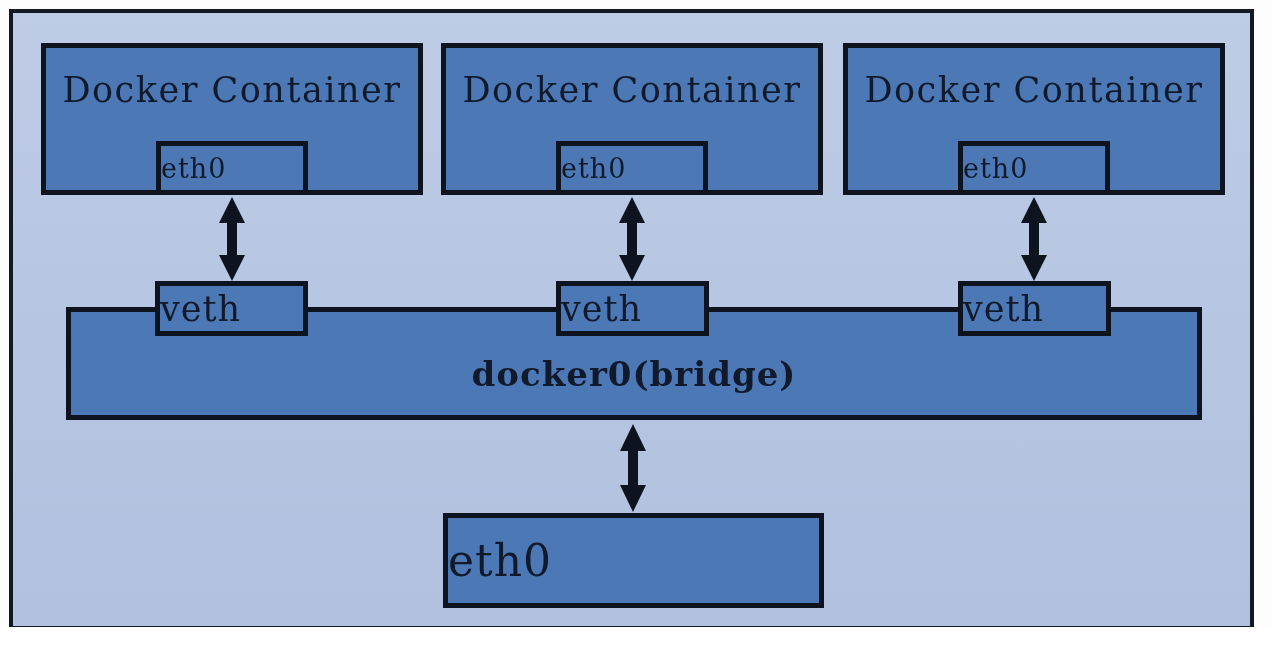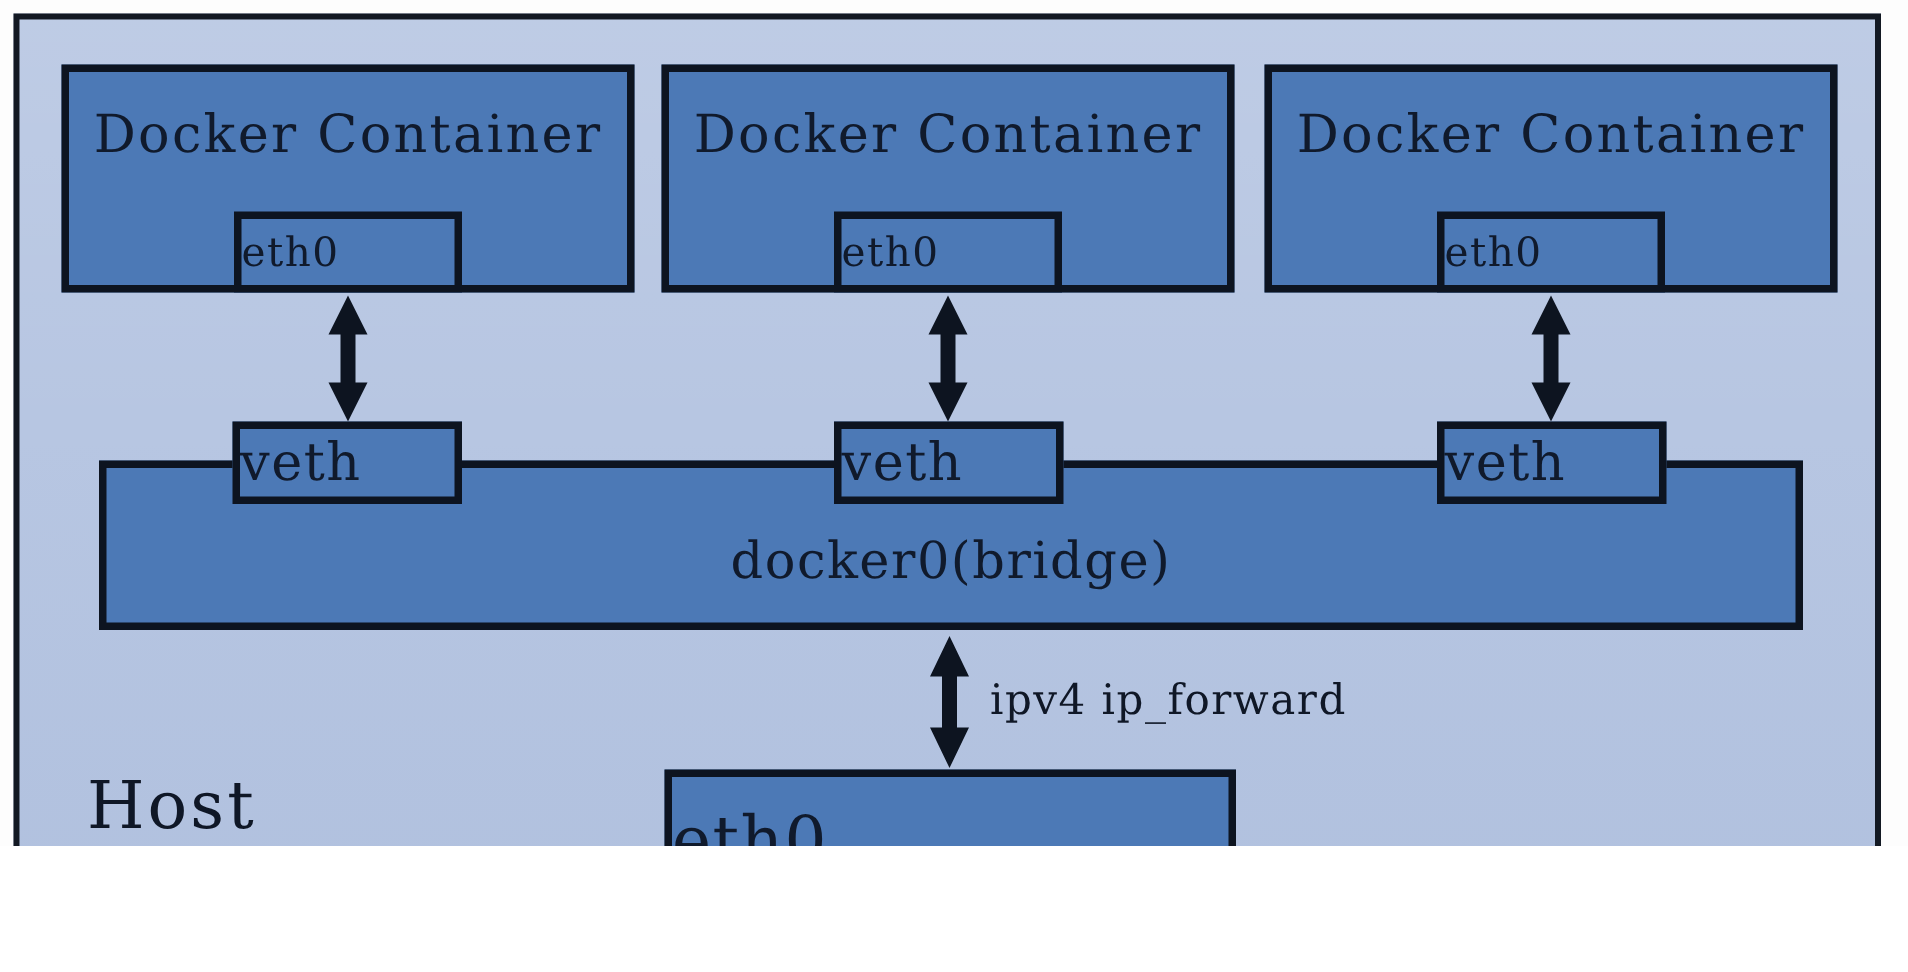--- a/index.html
+++ b/index.html
@@ -3,21 +3,21 @@
 <meta charset="utf-8">
 <style>
   html, body {
     margin: 0;
     padding: 0;
     background: #ffffff;
   }
   #canvas {
     position: relative;
     width: 1272px;
-    height: 564px;
+    height: 627px;
     background: #fdfdfd;
     font-family: "DejaVu Serif", "Liberation Serif", serif;
     overflow: hidden;
   }
 
   
   .host-frame {
     position: absolute;
     left: 9px;
     top: 9px;
@@ -152,39 +152,37 @@
   <svg class="arrow" style="left:206px; top:195px;" width="52" height="88" viewBox="0 0 52 88">
     <polygon points="26,2 39,28 31,28 31,60 39,60 26,86 13,60 21,60 21,28 13,28" fill="#0d1420"></polygon>
   </svg>
   <svg class="arrow" style="left:606px; top:195px;" width="52" height="88" viewBox="0 0 52 88">
     <polygon points="26,2 39,28 31,28 31,60 39,60 26,86 13,60 21,60 21,28 13,28" fill="#0d1420"></polygon>
   </svg>
   <svg class="arrow" style="left:1008px; top:195px;" width="52" height="88" viewBox="0 0 52 88">
     <polygon points="26,2 39,28 31,28 31,60 39,60 26,86 13,60 21,60 21,28 13,28" fill="#0d1420"></polygon>
   </svg>
 
-  <div class="blue-box bridge-box" style="left:66px; top:307px; width:1136px; height:113px;">
+  <div class="blue-box bridge-box" style="left:66px; top:307px; width:1136px; height:113px;font-weight:bold;">
     <span>docker0(bridge)</span>
   </div>
 
   <div class="blue-box veth-box" style="left:155px; top:281px; width:153px; height:55px;">
     <span>veth</span>
   </div>
   <div class="blue-box veth-box" style="left:556px; top:281px; width:153px; height:55px;">
     <span>veth</span>
   </div>
   <div class="blue-box veth-box" style="left:958px; top:281px; width:153px; height:55px;">
     <span>veth</span>
   </div>
 
   <svg class="arrow" style="left:607px; top:422px;" width="52" height="92" viewBox="0 0 52 92">
     <polygon points="26,2 39,29 31,29 31,63 39,63 26,90 13,63 21,63 21,29 13,29" fill="#0d1420"></polygon>
   </svg>
-  <div class="fwd-label">ipv4 ip_forward</div>
 
-  <div class="host-label">Host</div>
 
   <div class="blue-box host-eth0" style="left:443px; top:513px; width:381px; height:95px;">
     <span>eth0</span>
   </div>
 
 
 </div>
 
 </body></html>

